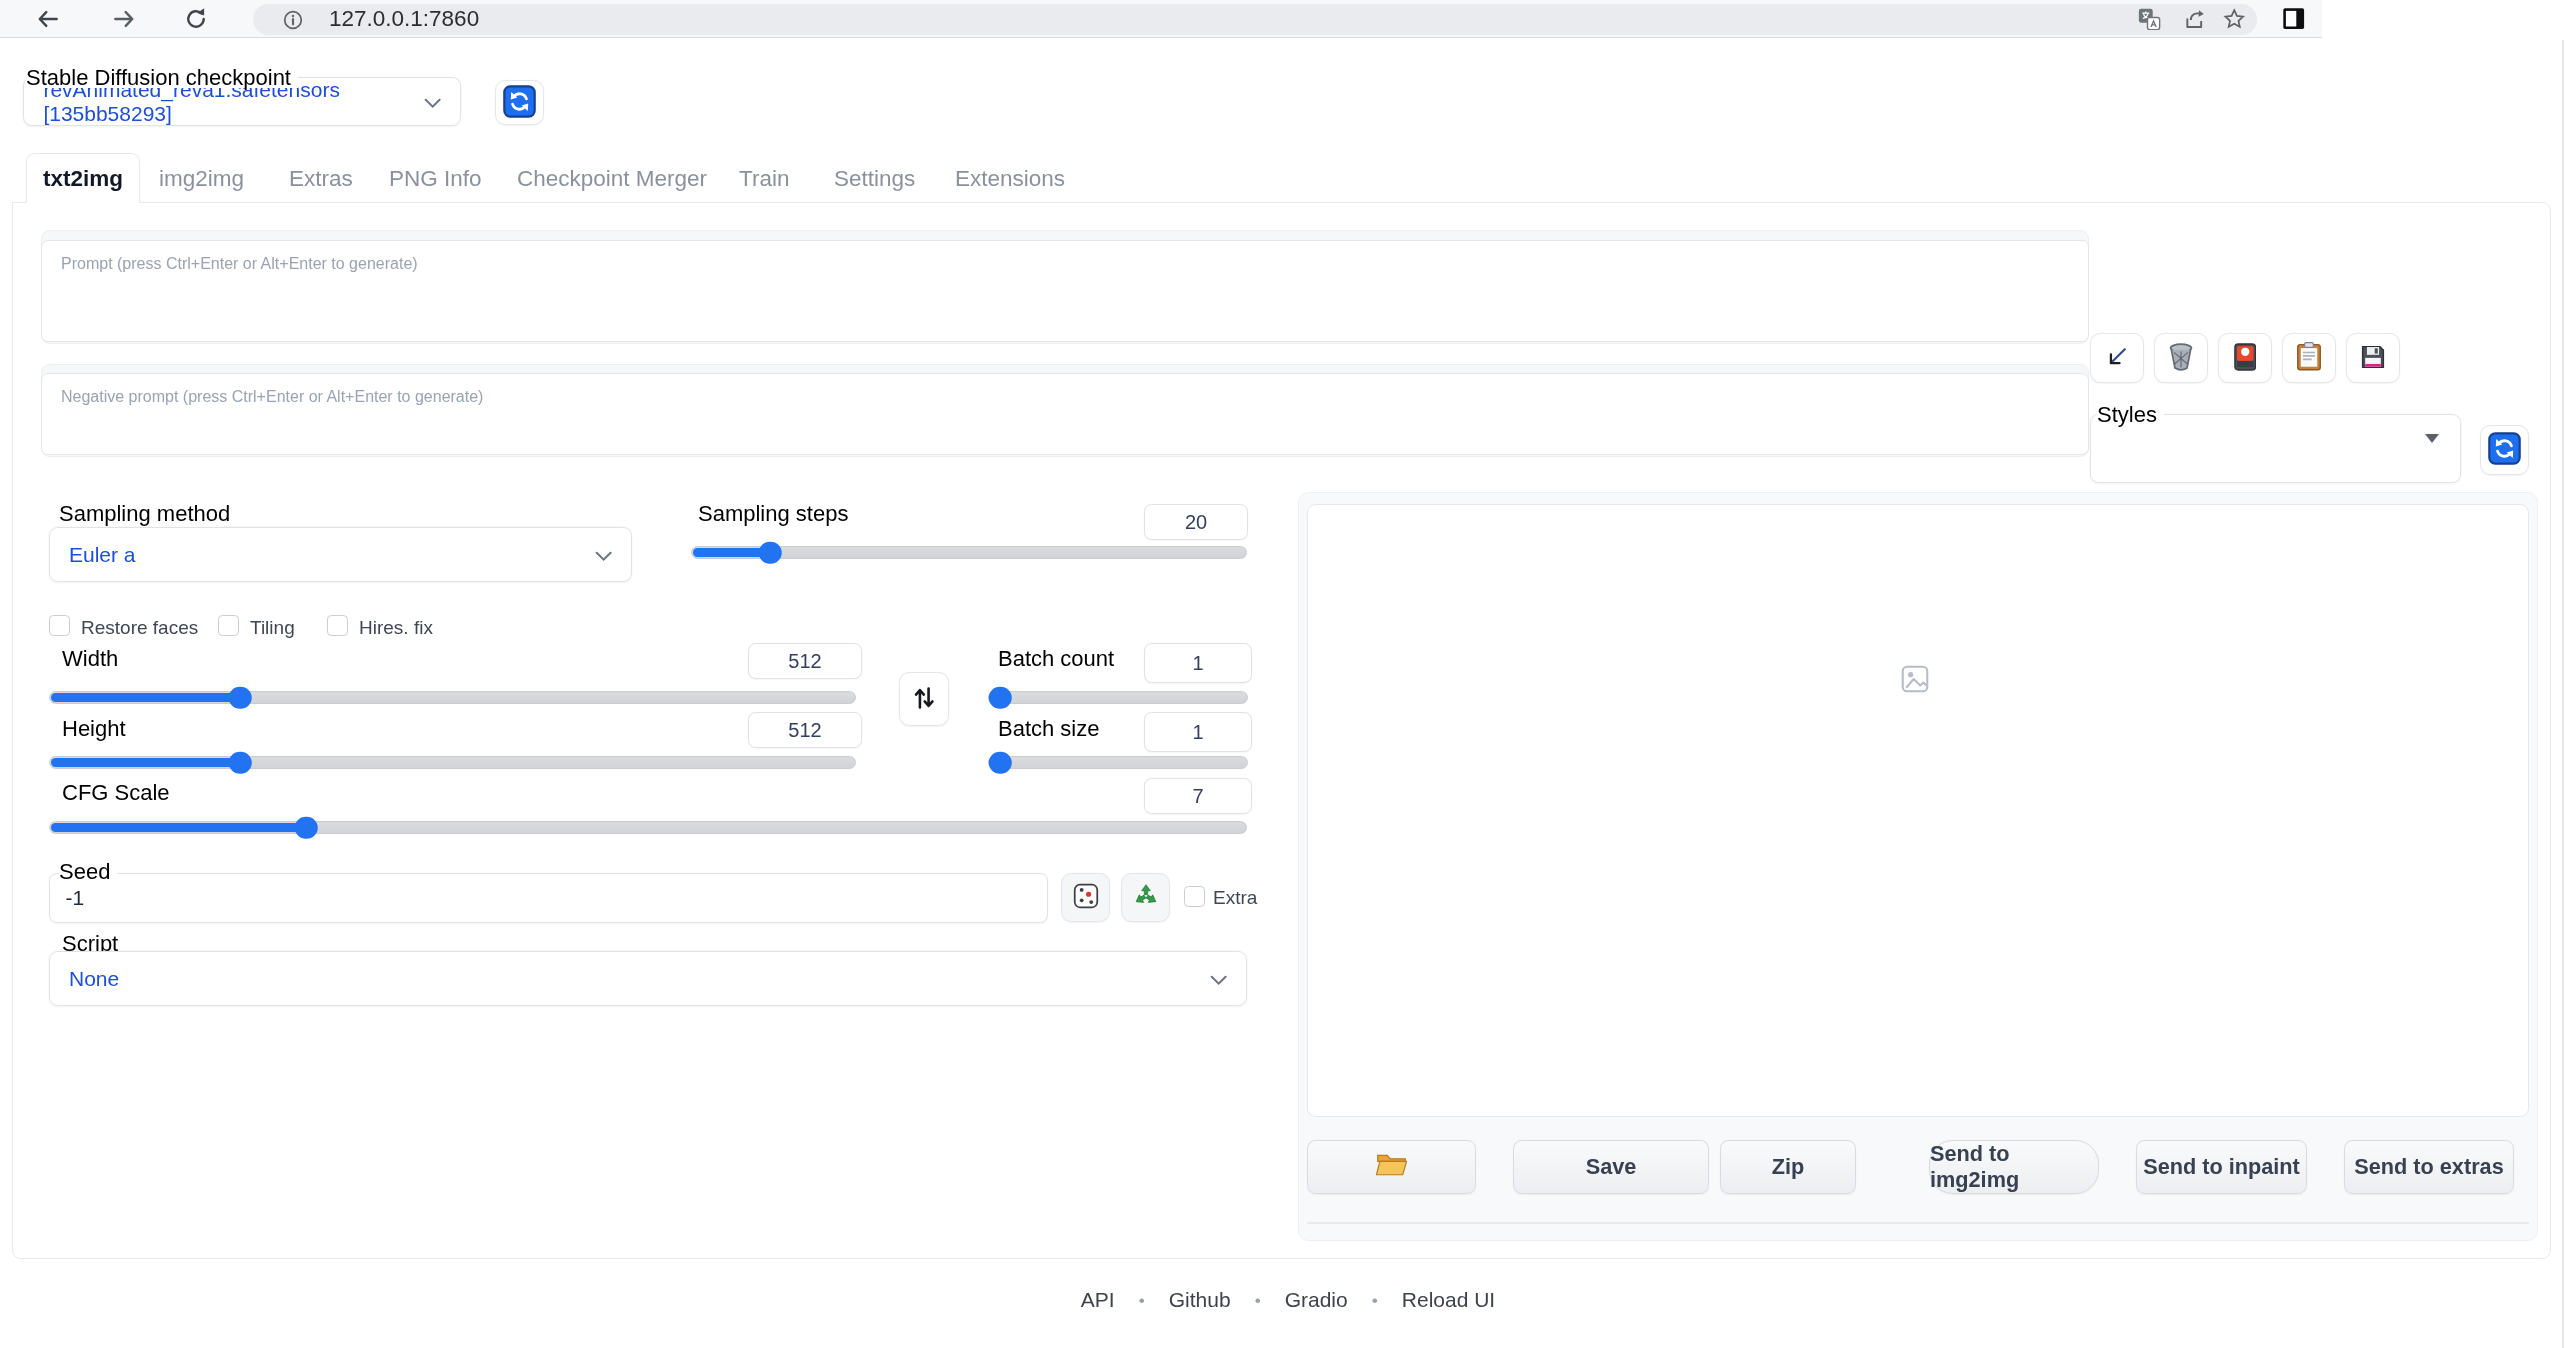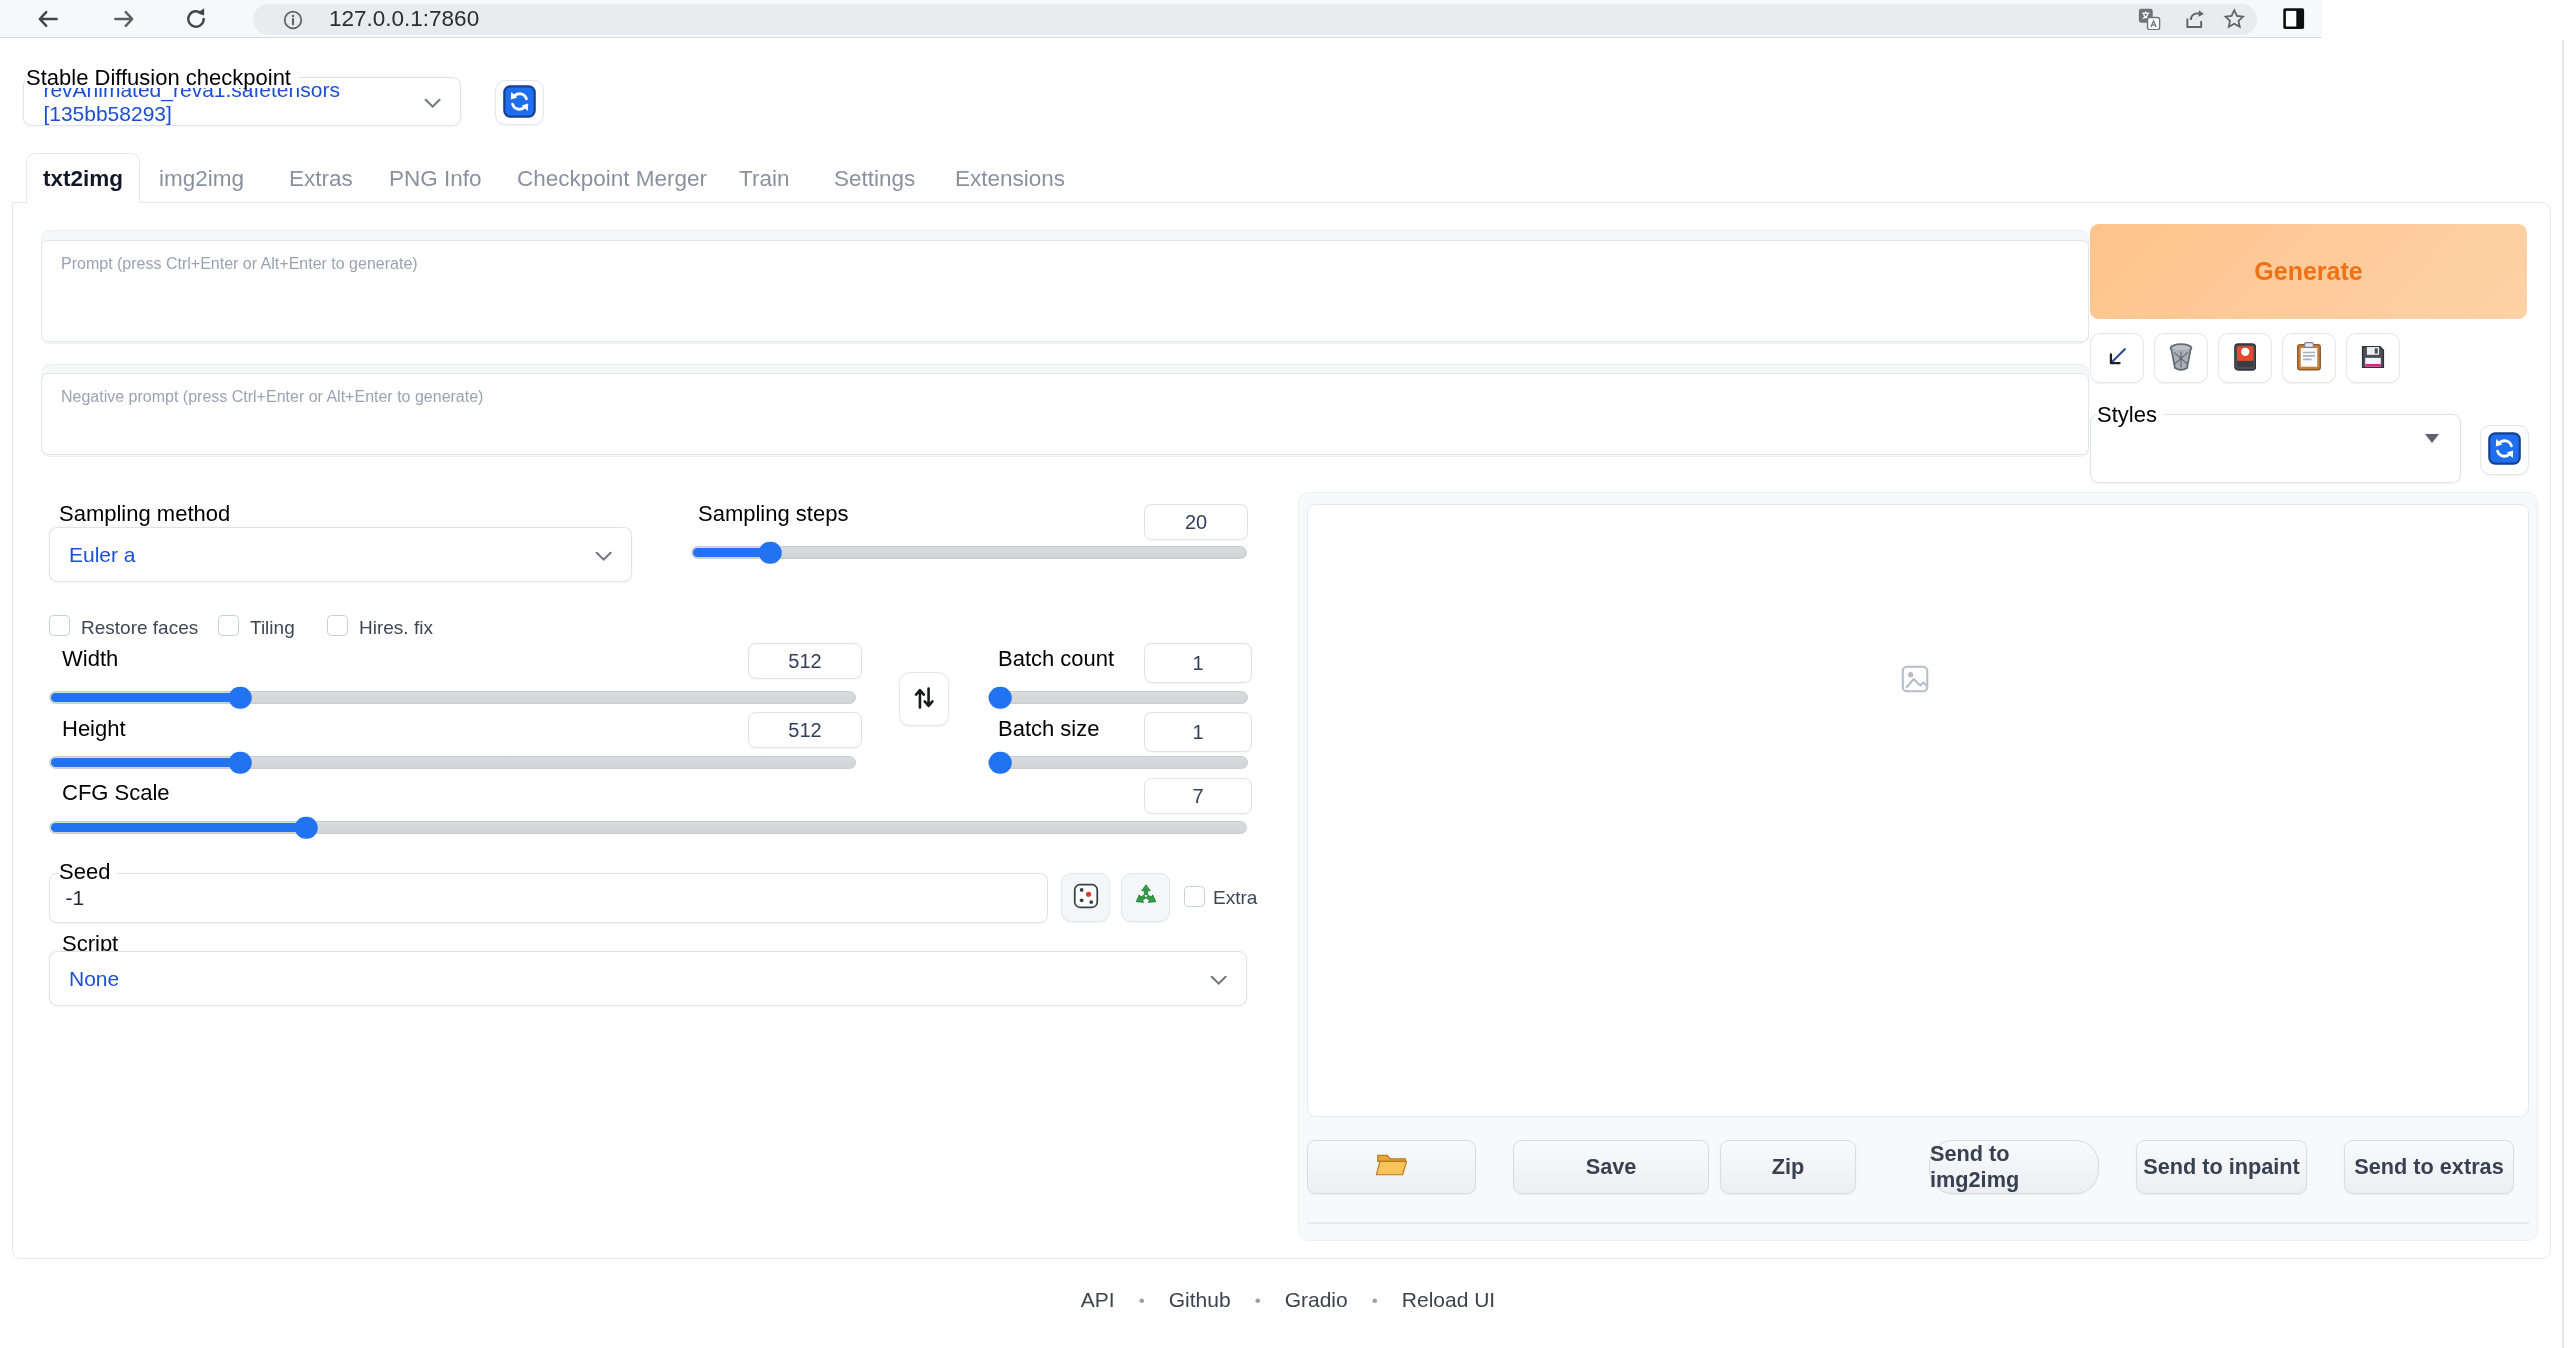--- a/index.html
+++ b/index.html
@@ -141,21 +141,20 @@
   <span class="tab-inactive" style="left:955px;" data-name="tab-extensions">Extensions</span>
 
   <div class="main-container" data-name="txt2img-panel"></div>
 
   <div class="formwrap" style="left:41px; top:230px; width:2048px; height:114px;" data-name="prompt-form"></div>
   <textarea class="ta" style="left: 41px; top: 240px; width: 2048px; height: 102px;" data-name="prompt-input" placeholder="Prompt (press Ctrl+Enter or Alt+Enter to generate)"></textarea>
 
   <div class="formwrap" style="left:41px; top:364px; width:2048px; height:93px;" data-name="negative-prompt-form"></div>
   <textarea class="ta" style="left: 41px; top: 373px; width: 2048px; height: 82px;" data-name="negative-prompt-input" placeholder="Negative prompt (press Ctrl+Enter or Alt+Enter to generate)"></textarea>
 
-  <div class="generate-btn" data-name="generate-button">Generate</div>
 
   <div class="toolbtn" style="left:2090px; top:333px; width:54px; height:50px;" data-name="paste-params-button">
     <span data-name="arrow-down-left-icon">
       <svg width="26" height="26" viewBox="0 0 30 30">
           <path d="M24 6 L8 22" stroke="#33508f" stroke-width="2.6" stroke-linecap="round"></path>
           <path d="M8 12 L8 22 L18 22" fill="none" stroke="#1c1e22" stroke-width="2.6" stroke-linecap="round" stroke-linejoin="round"></path>
         </svg>
     </span>
   </div>
   <div class="toolbtn" style="left:2154px; top:333px; width:54px; height:50px;" data-name="clear-prompt-button">

